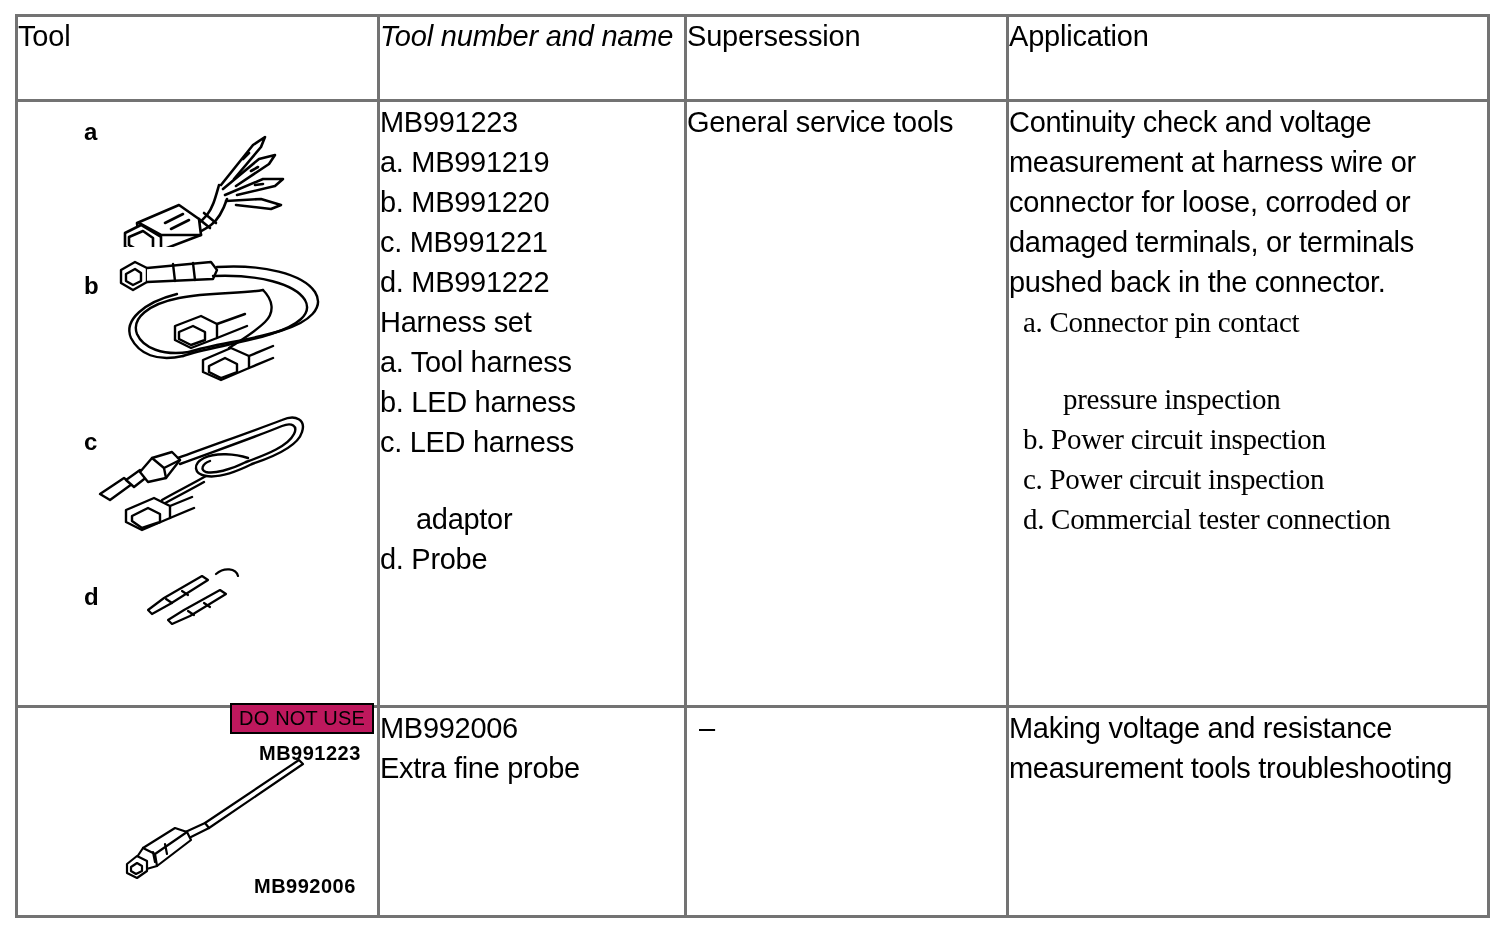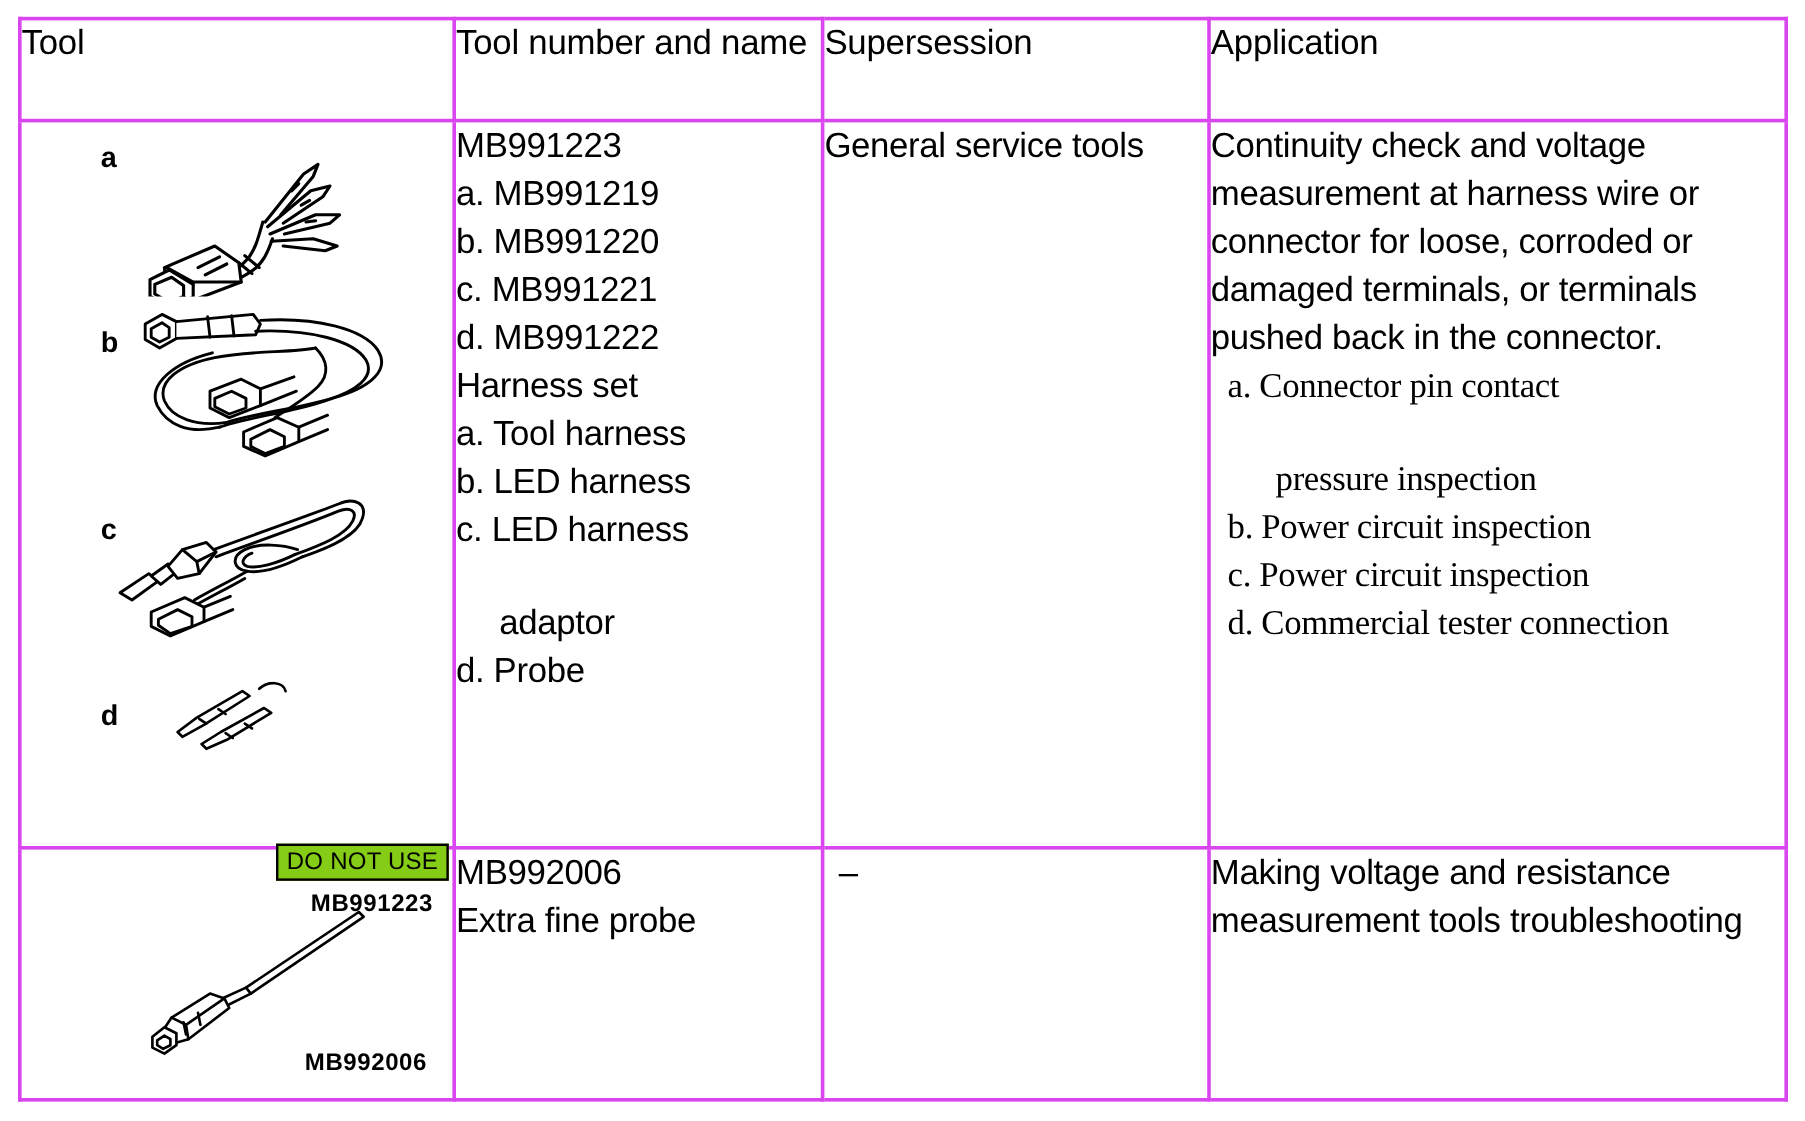--- a/index.html
+++ b/index.html
@@ -27,29 +27,29 @@
     position: absolute;
     left: 15px;
     top: 14px;
     width: 1460px;
     height: 904px;
     border-collapse: collapse;
     table-layout: fixed;
     background: #ffffff;
   }
   .tools-table td, .tools-table th {
-    border: 3px solid #d946ef;
+    border: 3px solid #737373;
     vertical-align: top;
     padding: 0;
     background: #ffffff;
   }
 
   
   .col-tool        { width: 359px; }
-  .col-number      { width: 304px; }
+  .col-number      { width: 304px; font-style: italic; }
   .col-supersession{ width: 319px; }
   .col-application { width: 478px; }
 
   
   .head-cell {
     height: 82px;
     padding: 8px 0 0 14px;
   }
   .head-label {
     font-size: 29px;
@@ -97,21 +97,21 @@
     line-height: 20px;
   }
   .donotuse-box {
     position: absolute;
     border: 2.5px solid #000000;
     padding: 2px 7px 3px 7px;
     font-size: 20px;
     font-weight: normal;
     line-height: 22px;
     letter-spacing: 0.2px;
-    background: #84cc16;
+    background: #be185d;
     white-space: nowrap;
   }
   .fig-svg { position: absolute; }
 
   .tool-figs-2 {
     position: relative;
     width: 100%;
     height: 200px;
   }
   .dash {

